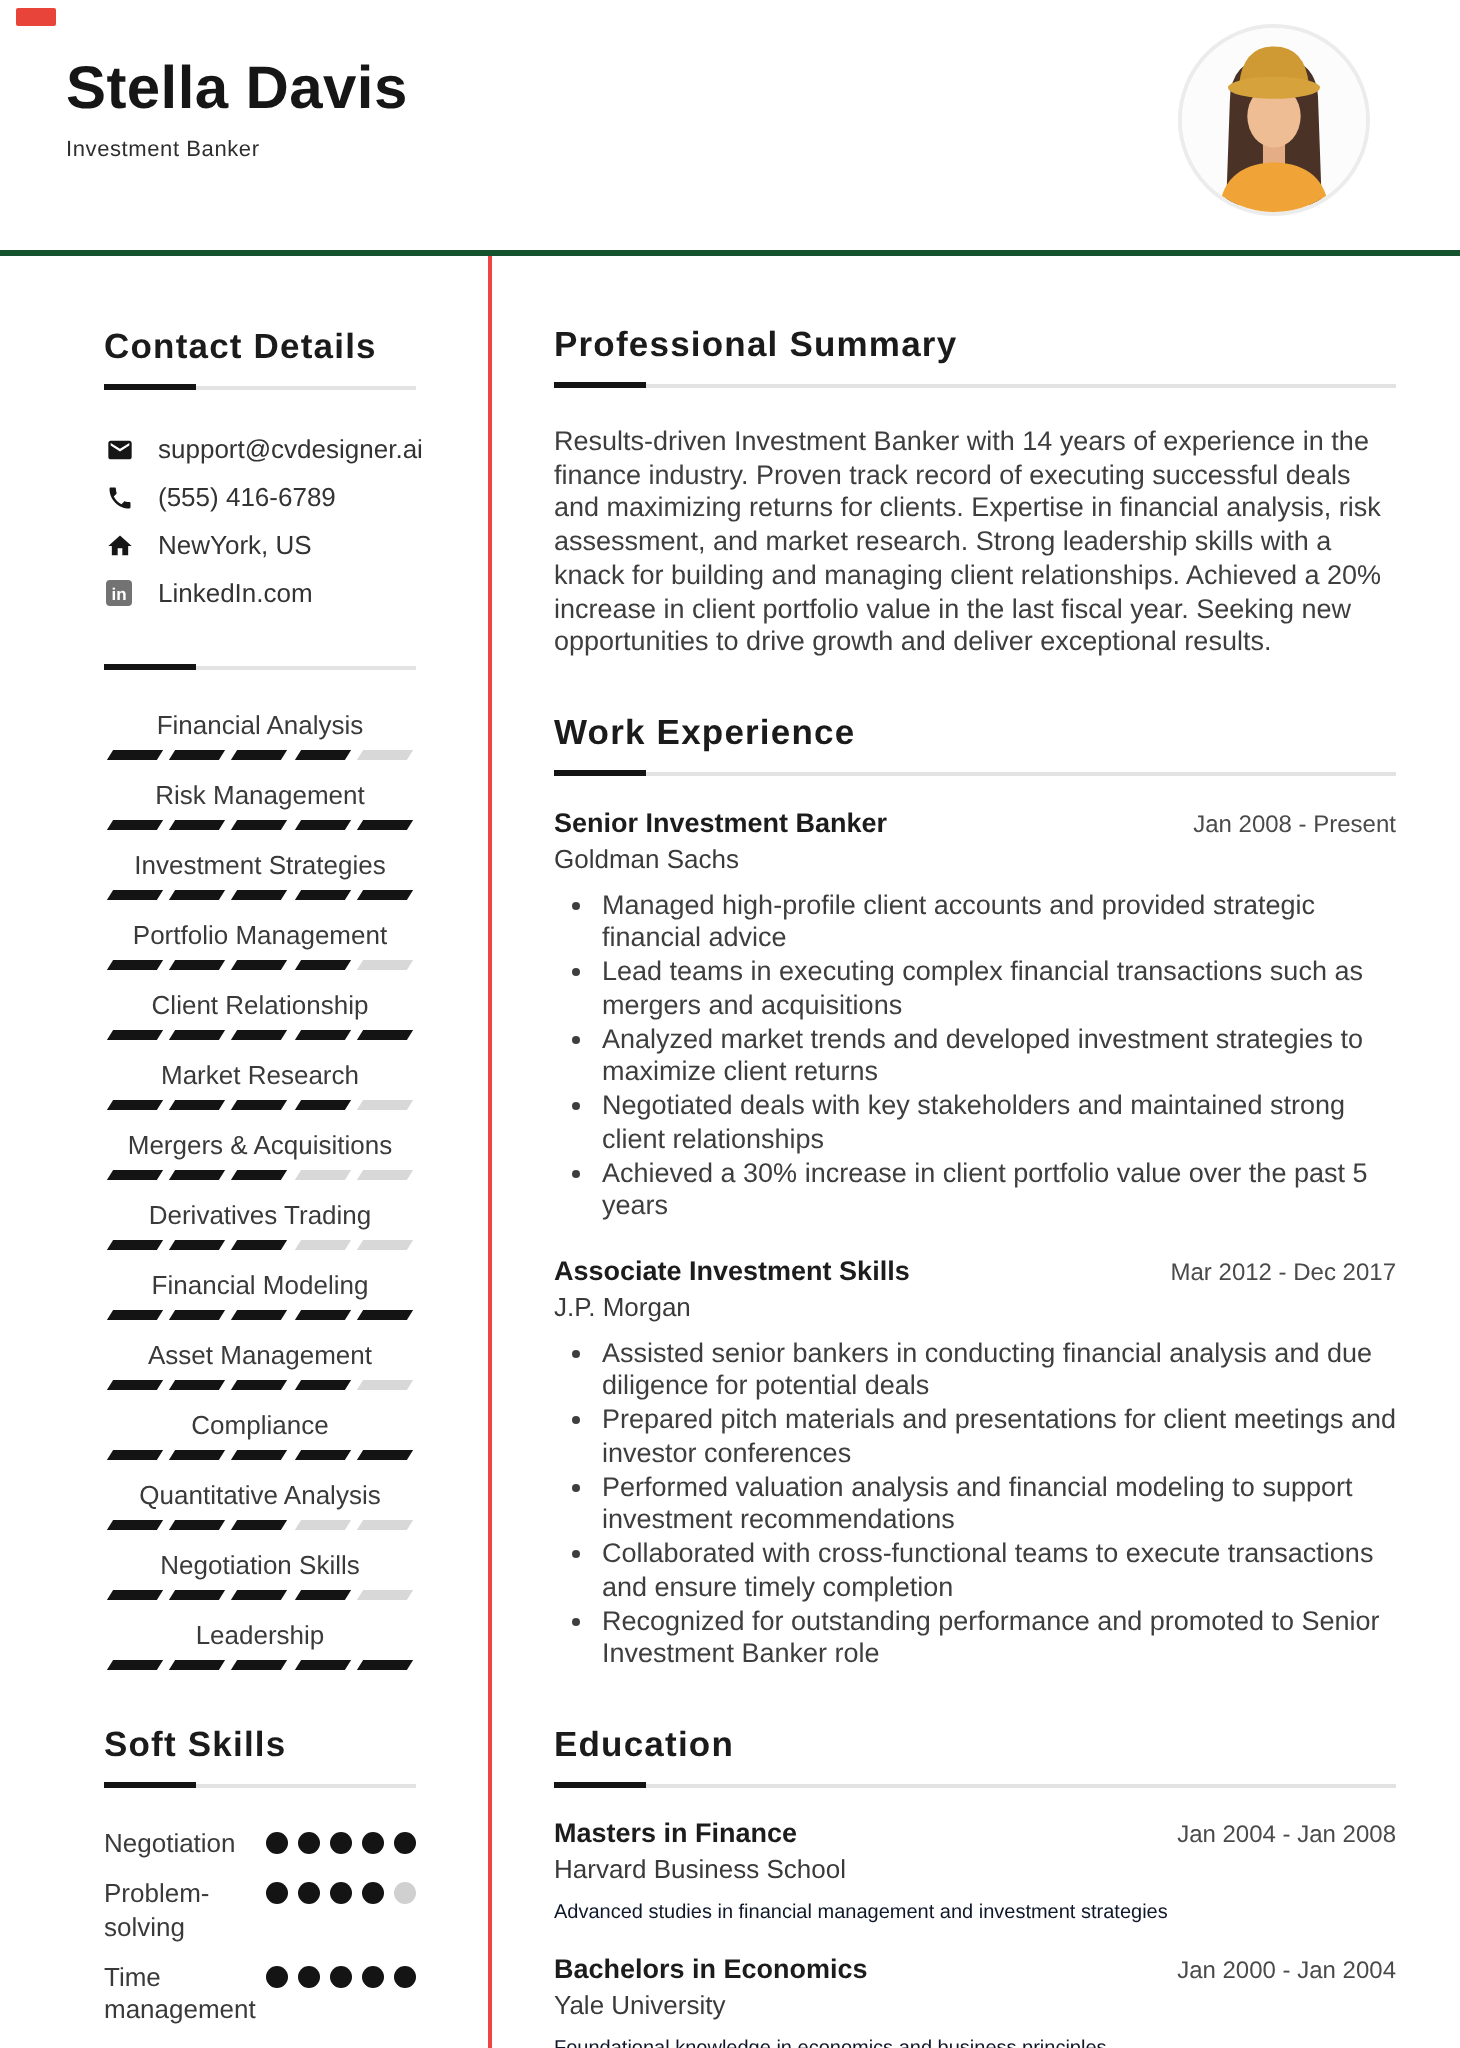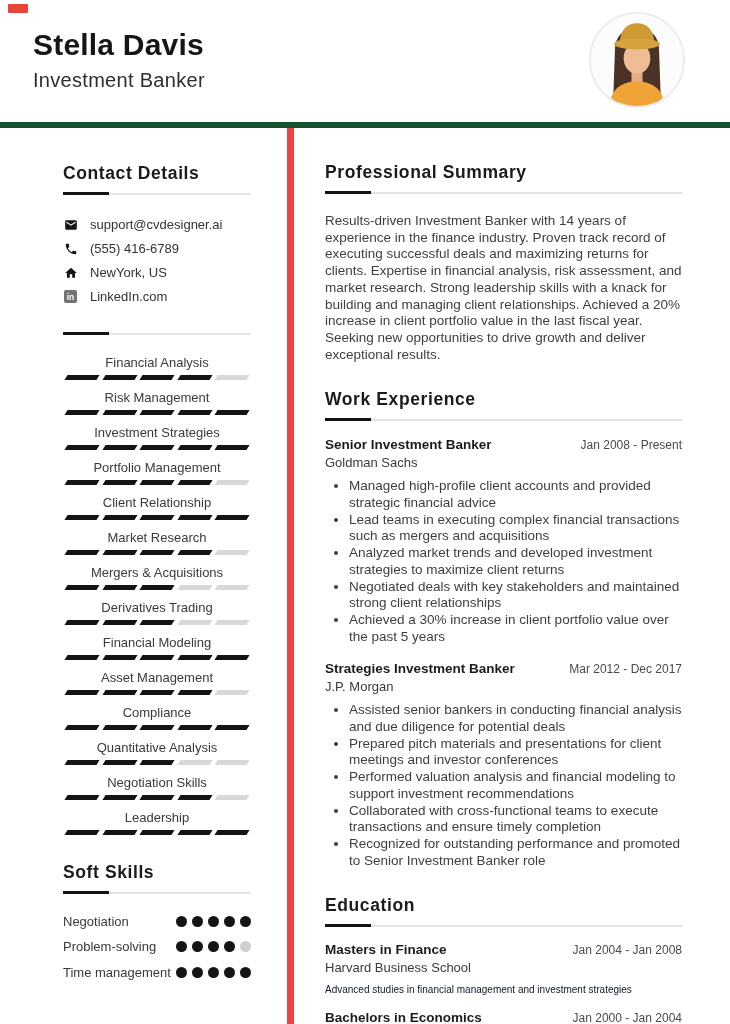--- a/index.html
+++ b/index.html
@@ -1,32 +1,32 @@
 <!DOCTYPE html>
 <html><head>
 <meta charset="utf-8">
 <style>
   * { margin:0; padding:0; box-sizing:border-box; }
   html,body { background:#ffffff; }
   body { font-family:"Liberation Sans","DejaVu Sans",sans-serif; color:#222; }
   .page { position:relative; width:730px; height:1024px; background:#fff; overflow:hidden; margin:0 auto; }
 
   
-  .header { position:relative; height:128px; border-bottom:6px solid #14532d; padding:28px 33px 0 33px; }
+  .header { position:relative; height:128px; border-bottom:3px solid #14532d; padding:28px 33px 0 33px; }
   .red-marker { position:absolute; left:8px; top:4px; width:20px; height:9px; border-radius:1px; }
   .name { font-size:30px; font-weight:700; color:#161616; letter-spacing:0.2px; }
-  .job-title { font-size:20px; color:#2e2e2e; margin-top:7px; letter-spacing:0.3px; }
+  .job-title { font-size:11px; color:#2e2e2e; margin-top:7px; letter-spacing:0.3px; }
   .avatar { position:absolute; top:12px; right:45px; width:96px; height:96px; border-radius:50%;
             border:2px solid #ececec; overflow:hidden; background:#fdfdfd; }
   .avatar svg { display:block; }
 
   
   .columns { display:flex; height:896px; }
-  .sidebar { width:246px; flex:0 0 246px; border-right:7px solid #ef4444; padding:35px 36px 0 15px;margin-left:48px; }
-  .main { flex:1; padding:34px 48px 0 31px; }
+  .sidebar { width:246px; flex:0 0 246px; border-right:2px solid #ef4444; padding:35px 36px 0 52px; }
+  .main { flex:1; padding:34px 32px 0 31px; }
 
   
   .sec-title { font-size:17.5px; font-weight:700; color:#1b1b1b; letter-spacing:0.6px; }
   .rule { position:relative; height:3px; margin-top:8px; }
   .rule::after { content:""; position:absolute; left:0; right:0; bottom:0; height:2px; background:#e3e3e3; }
   .rule::before { content:""; position:absolute; left:0; bottom:0; width:46px; height:3px; background:#141414; z-index:1; }
 
   
   .contact-list { margin-top:22px; }
   .contact-row { display:flex; align-items:center; margin-bottom:9px; font-size:13px; color:#333; }
@@ -343,21 +343,21 @@
               <ul class="bullets">
                 <li>Managed high-profile client accounts and provided strategic financial advice</li>
                 <li>Lead teams in executing complex financial transactions such as mergers and acquisitions</li>
                 <li>Analyzed market trends and developed investment strategies to maximize client returns</li>
                 <li>Negotiated deals with key stakeholders and maintained strong client relationships</li>
                 <li>Achieved a 30% increase in client portfolio value over the past 5 years</li>
               </ul>
             </div>
             <div class="entry">
               <div class="entry-head">
-                <span class="entry-role">Strategies Investment Banker</span>
+                <span class="entry-role">Associate Investment Skills</span>
                 <span class="entry-dates">Mar 2012 - Dec 2017</span>
               </div>
               <div class="entry-company">J.P. Morgan</div>
               <ul class="bullets">
                 <li>Assisted senior bankers in conducting financial analysis and due diligence for potential deals</li>
                 <li>Prepared pitch materials and presentations for client meetings and investor conferences</li>
                 <li>Performed valuation analysis and financial modeling to support investment recommendations</li>
                 <li>Collaborated with cross-functional teams to execute transactions and ensure timely completion</li>
                 <li>Recognized for outstanding performance and promoted to Senior Investment Banker role</li>
               </ul>

